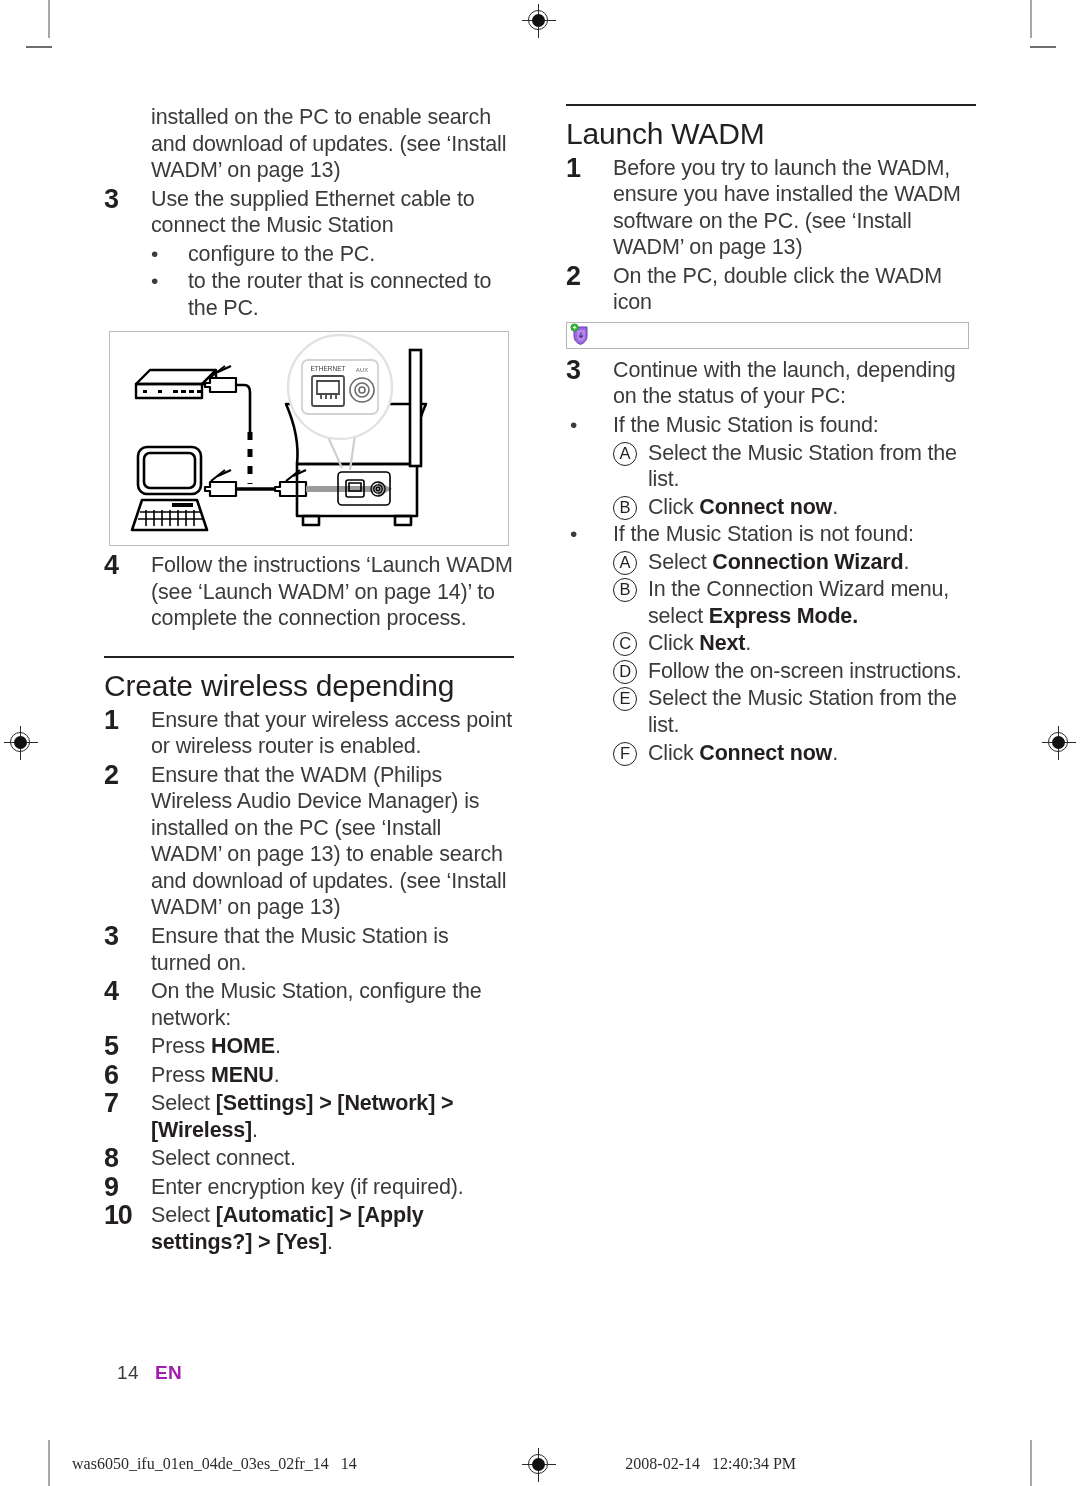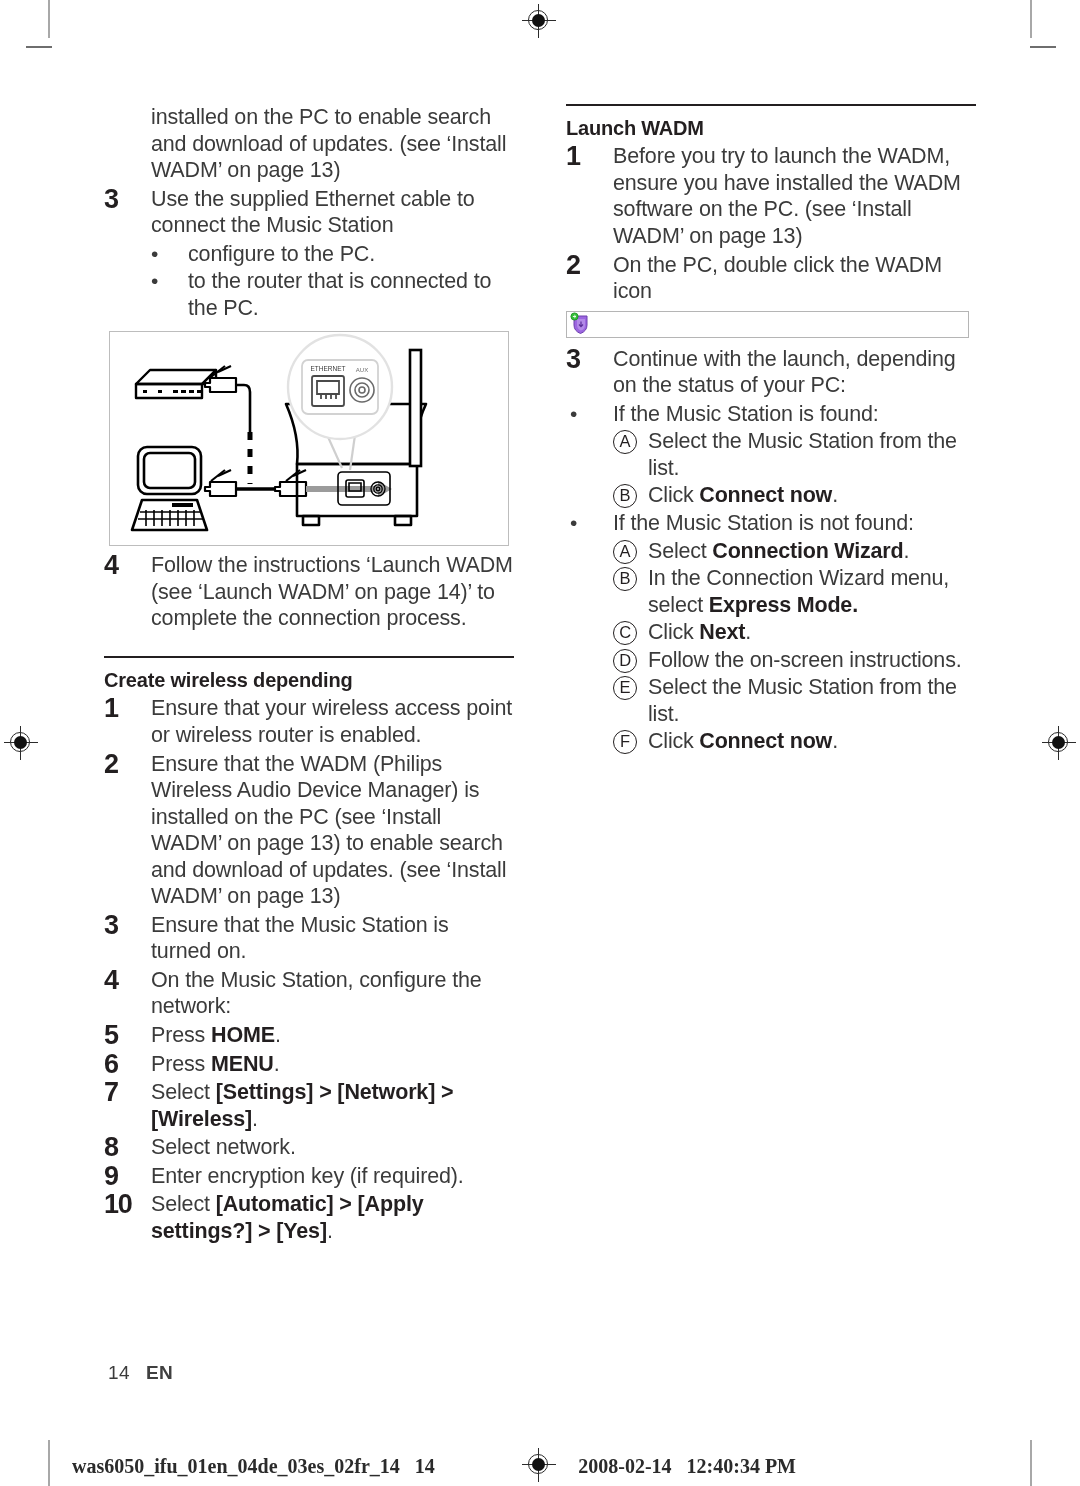--- a/index.html
+++ b/index.html
@@ -74,22 +74,22 @@
   }
   .col-left  { left: 104px; }
   .col-right { left: 566px; }
 
   .rule {
     height: 2px;
     background: #231f20;
     margin-bottom: 11px;
   }
   h2.section-title {
-    font-size: 20px;
-    font-weight: bold;
+    font-size: 30px;
+    font-weight: normal;
     letter-spacing: -0.2px;
     margin: 0 0 4px 0;
     line-height: 1.12;
   }
 
   
   ol.steps {
     list-style: none;
     margin: 0;
     padding: 0;
@@ -215,31 +215,30 @@
 
   
   .folio {
     position: absolute;
     left: 108px;
     top: 1362px;
     font-size: 19px;
     letter-spacing: 0.4px;
     color: #3b3b3b;
   }
-  .folio .pg { margin-right: 16px; }
-  .folio .lang { font-weight: bold; color: #404040; }
+  .folio .pg { margin-right: 16px; margin-left: 9px; }
+  .folio .lang { font-weight: bold; color: #a21caf; }
 
   .slugline {
     position: absolute;
     top: 1455px;
     font-family: "Liberation Serif", serif;
-    font-size: 20px;
+    font-size: 16px;
     color: #2b2b2b;
     white-space: pre;
-    font-weight: bold;
   }
   .slug-left  { left: 72px; }
   .slug-right { right: 68px; }
 </style>
 </head>
 <body>
 
 <div class="crop-v" style="left:48px; top:0; height:38px;"></div>
 <div class="crop-h" style="left:26px; top:46px; width:26px;"></div>
 <div class="crop-v" style="left:1030px; top:0; height:38px;"></div>
@@ -439,21 +438,21 @@
       <li>
         <span class="num">6</span>
         <span>Press </span><b>MENU</b><span>.</span>
       </li>
       <li>
         <span class="num">7</span>
         <span>Select </span><b>[Settings] &gt; [Network] &gt; [Wireless]</b><span>.</span>
       </li>
       <li>
         <span class="num">8</span>
-        <span>Select network.</span>
+        <span>Select connect.</span>
       </li>
       <li>
         <span class="num">9</span>
         <span>Enter encryption key (if required).</span>
       </li>
       <li class="wide-num">
         <span class="num">10</span>
         <span>Select </span><b>[Automatic] &gt; [Apply settings?] &gt; [Yes]</b><span>.</span>
       </li>
     </ol>

